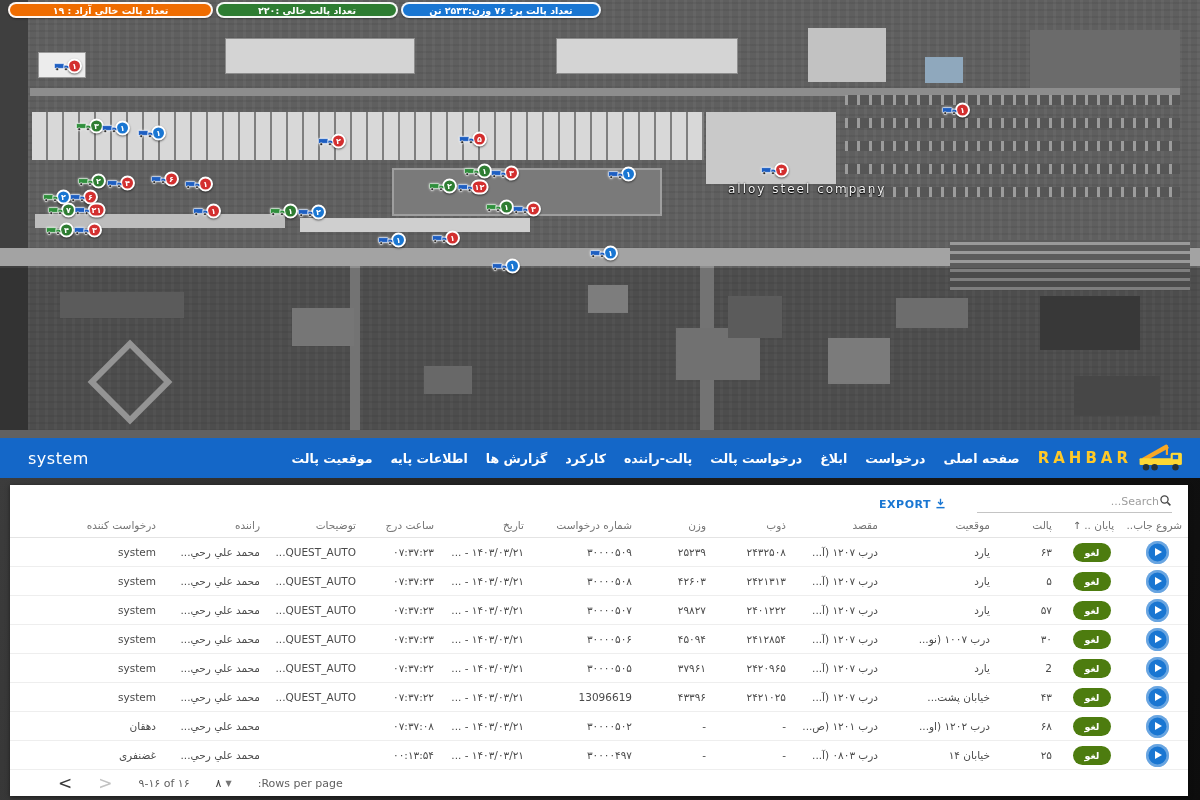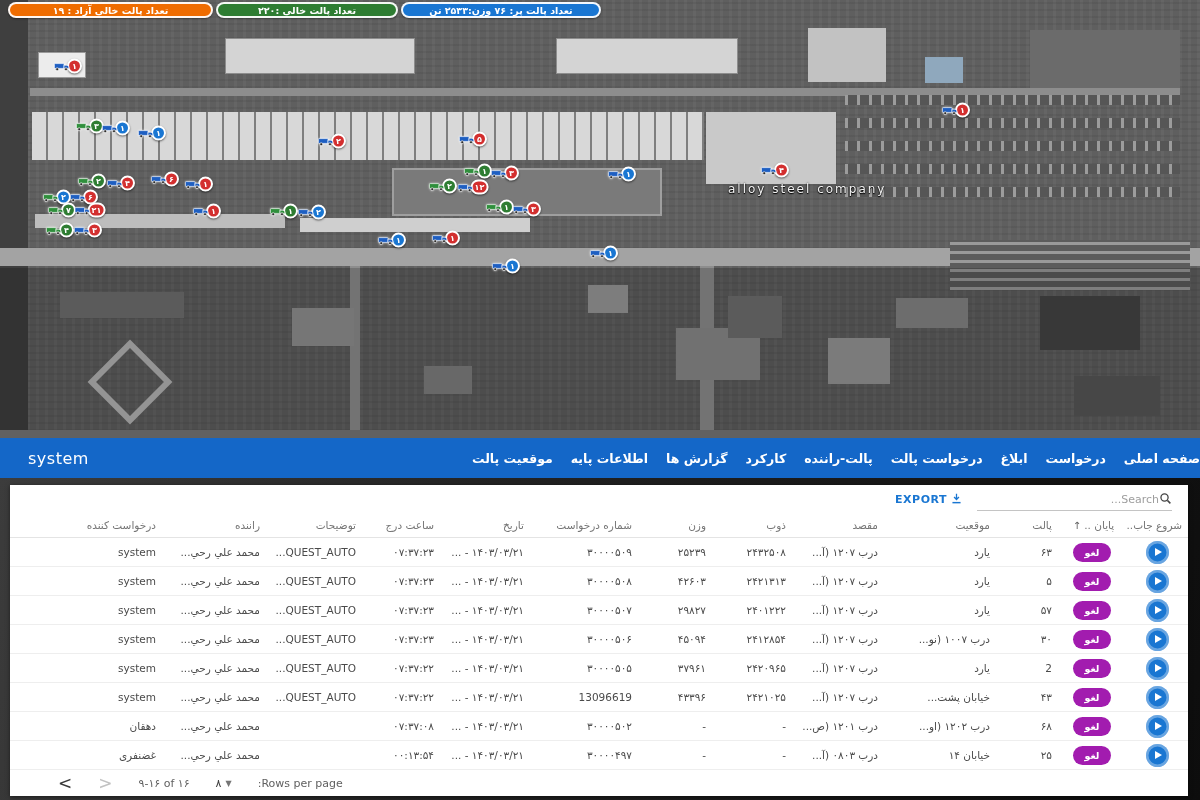--- a/index.html
+++ b/index.html
@@ -47,22 +47,22 @@
   .brand { display:flex; align-items:center; gap:4px; margin:0 14px 0 18px; cursor:pointer; }
   .brand .brand-text { color:#ffc928; font-weight:bold; font-size:15px; letter-spacing:4px; }
   .brand svg { width:50px; height:30px; }
 
   
   .content { position:absolute; top:478px; left:0; width:1200px; height:322px;
     background:linear-gradient(105deg,#3c3c3c 0%, #222 40%, #0d0d0d 100%); }
   .card { position:absolute; left:10px; right:12px; top:7px; bottom:4px; background:#fff;
     box-shadow:0 1px 4px rgba(0,0,0,.5); display:flex; flex-direction:column; }
 
-  .toolbar { height:30px; display:flex; justify-content:flex-end; align-items:center;
-    padding:2px 16px 0 16px; gap:14px; }
+  .toolbar { height:30px; display:flex; justify-content:flex-end; align-items:flex-end;
+    padding:2px 16px 0 16px; gap:30px; }
   .export-btn { display:flex; align-items:center; gap:3px; background:none; border:none;
     color:#1976d2; font-weight:bold; font-size:11px; letter-spacing:.5px; cursor:pointer;
     font-family:inherit; }
   .export-btn svg { width:13px; height:13px; }
   .searchbox { display:flex; align-items:center; border-bottom:1px solid #c4c4c4;
     width:195px; height:22px; }
   .searchbox input { border:none; outline:none; flex:1; font-size:11px; color:#333;
     direction:rtl; font-family:inherit; background:transparent; }
   .searchbox input::placeholder { color:#9e9e9e; }
   .searchbox svg { width:13px; height:13px; flex:none; }
@@ -85,21 +85,21 @@
   th:nth-child(9), td:nth-child(9) { width:90px; }
   th:nth-child(10), td:nth-child(10){ width:78px; }
   th:nth-child(11), td:nth-child(11){ width:96px; }
   th:nth-child(12), td:nth-child(12){ width:104px; }
 
   .play-btn { width:23px; height:23px; border-radius:50%; background:#1976d2; border:none;
     margin:0 auto; display:flex; align-items:center; justify-content:center; cursor:pointer;
     box-shadow:inset 0 0 0 2.5px rgba(255,255,255,.35); }
   .play-btn .tri { width:0; height:0; border-top:4.5px solid transparent;
     border-bottom:4.5px solid transparent; border-left:7px solid #fff; margin-left:2px; }
-  .cancel-btn { display:inline-block; background:#a21caf; color:#fff; font-size:9.5px;
+  .cancel-btn { display:inline-block; background:#4d7c0f; color:#fff; font-size:9.5px;
     font-weight:bold; border:none; border-radius:11px; padding:4px 12px; cursor:pointer;
     font-family:inherit; }
 
   .pager { height:28px; display:flex; align-items:center; gap:26px; padding-left:48px;
     font-size:11px; color:#555; margin-top:auto; }
   .chev { font-size:17px; line-height:1; cursor:pointer; background:none; border:none;
     font-family:inherit; }
   .chev.dark { color:#3a3a3a; }
   .chev.light { color:#c2c2c2; }
   .range { direction:ltr; color:#616161; }
@@ -521,20 +521,35 @@
         <li>صفحه اصلی</li>
         <li>درخواست</li>
         <li>ابلاغ</li>
         <li>درخواست پالت</li>
         <li>پالت-راننده</li>
         <li>کارکرد</li>
         <li>گزارش ها</li>
         <li>اطلاعات پایه</li>
         <li>موقعیت پالت</li>
       </ul>
+    <div class="brand">
+      <span class="brand-text">RAHBAR</span>
+      <span>
+        <svg viewBox="0 0 44 28">
+          <path d="M4 16 L27 3 L29.5 6.5 L8 18.5 Z" fill="#f9a825"></path>
+          <rect x="26.5" y="4" width="2" height="9" fill="#f9a825"></rect>
+          <rect x="2" y="16" width="30" height="6.5" rx="1" fill="#fdd835"></rect>
+          <rect x="31" y="11" width="10.5" height="11.5" rx="1.5" fill="#fdd835"></rect>
+          <rect x="33" y="13" width="5" height="4" fill="#1467c8"></rect>
+          <circle cx="8" cy="24.5" r="3" fill="#263238"></circle>
+          <circle cx="16" cy="24.5" r="3" fill="#263238"></circle>
+          <circle cx="35.5" cy="24.5" r="3" fill="#263238"></circle>
+        </svg>
+      </span>
+    </div>
   </nav>
 
   <div class="content">
     <div class="card">
 
       <div class="toolbar">
         <button class="export-btn">
           <span>EXPORT</span>
           <span>
             <svg viewBox="0 0 16 16">

